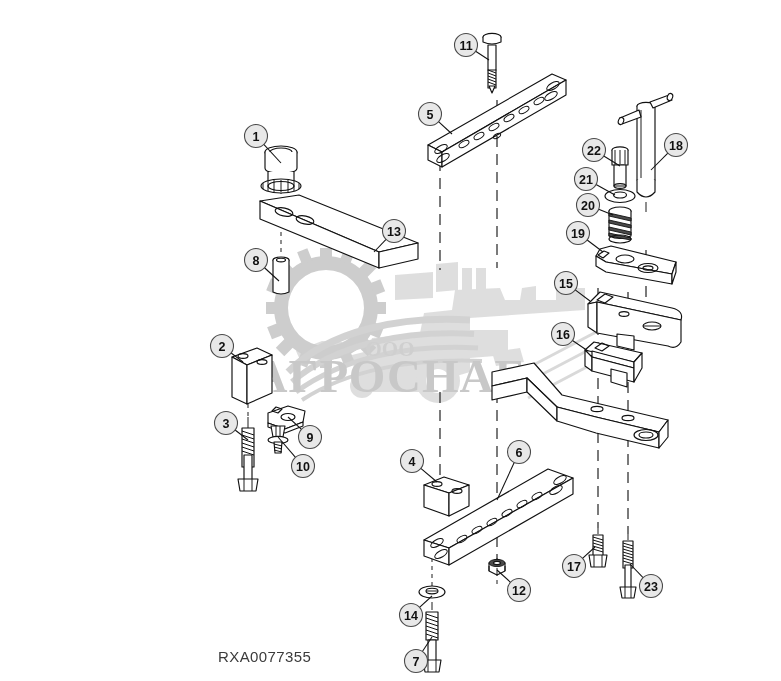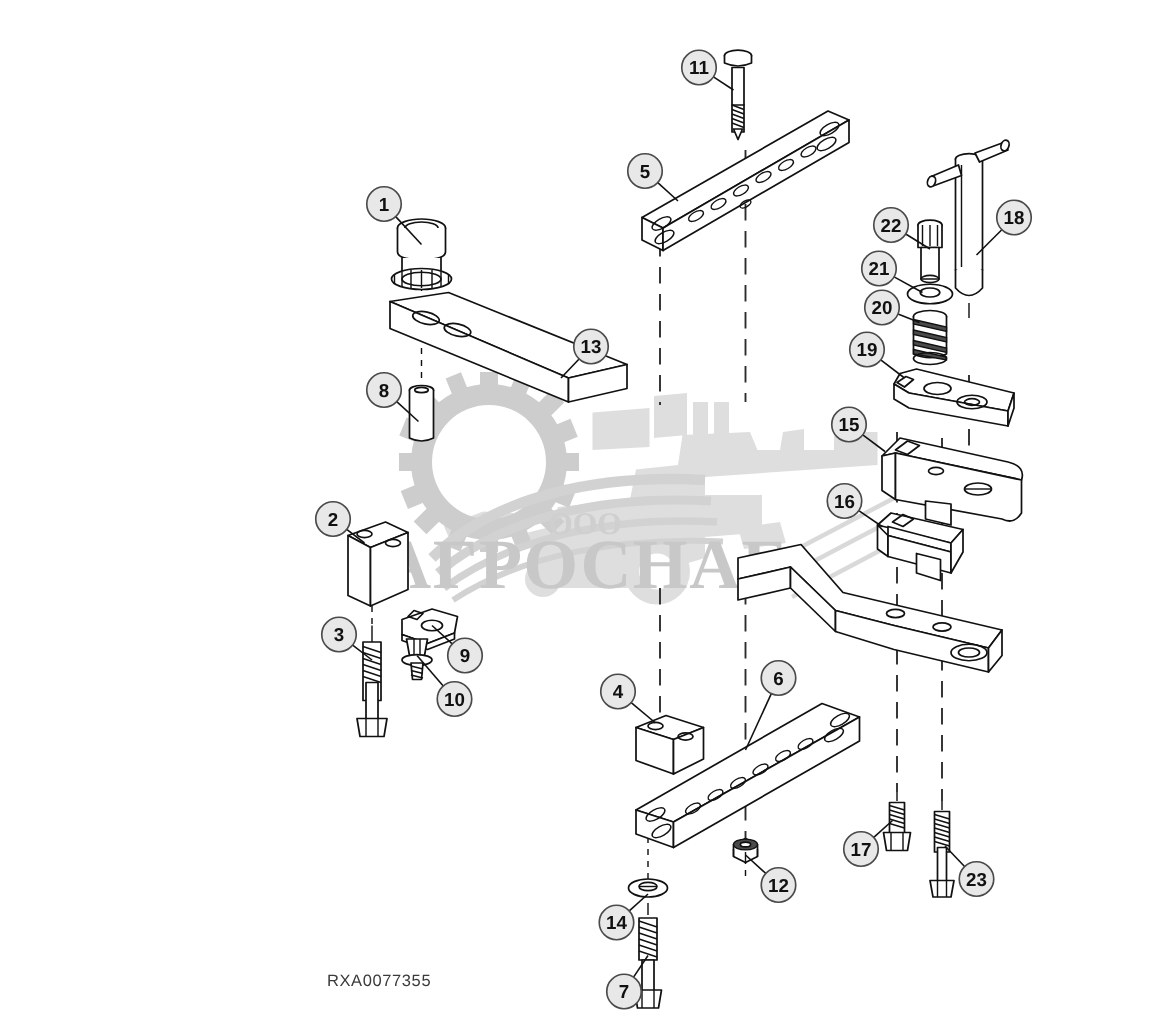--- a/index.html
+++ b/index.html
@@ -2,21 +2,21 @@
 <html><head>
 <meta charset="utf-8">
 <style>
   html,body{margin:0;padding:0;background:#ffffff;}
   body{width:781px;height:681px;font-family:"Liberation Sans",sans-serif;overflow:hidden;}
   #stage{position:relative;width:781px;height:681px;background:#fff;}
   svg.layer{position:absolute;left:0;top:0;width:781px;height:681px;}
   #drawingNumber{
     position:absolute;left:218px;top:648px;
     font-family:"Liberation Sans",sans-serif;
-    font-size:11px;color:#3b3b3b;letter-spacing:.4px;white-space:nowrap;
+    font-size:15px;color:#3b3b3b;letter-spacing:.4px;white-space:nowrap;
   }
   .wm-text{font-family:"Liberation Serif",serif;font-weight:bold;}
 </style>
 </head>
 <body>
 
 <div id="stage">
 
   <svg class="layer" viewBox="0 0 781 681">
     <g opacity="0.92">

